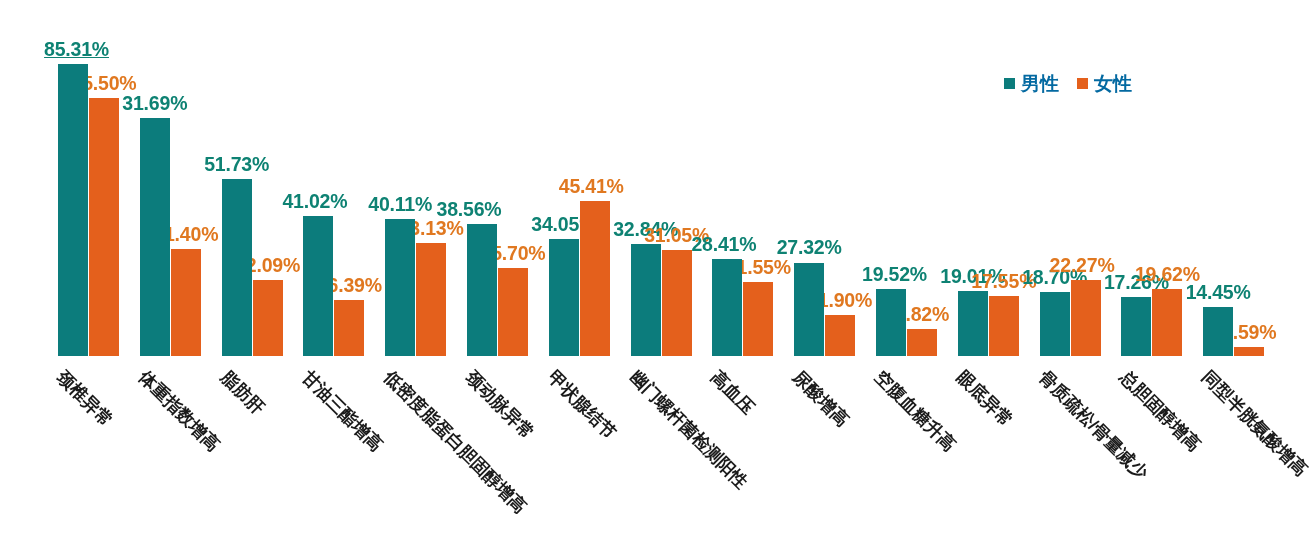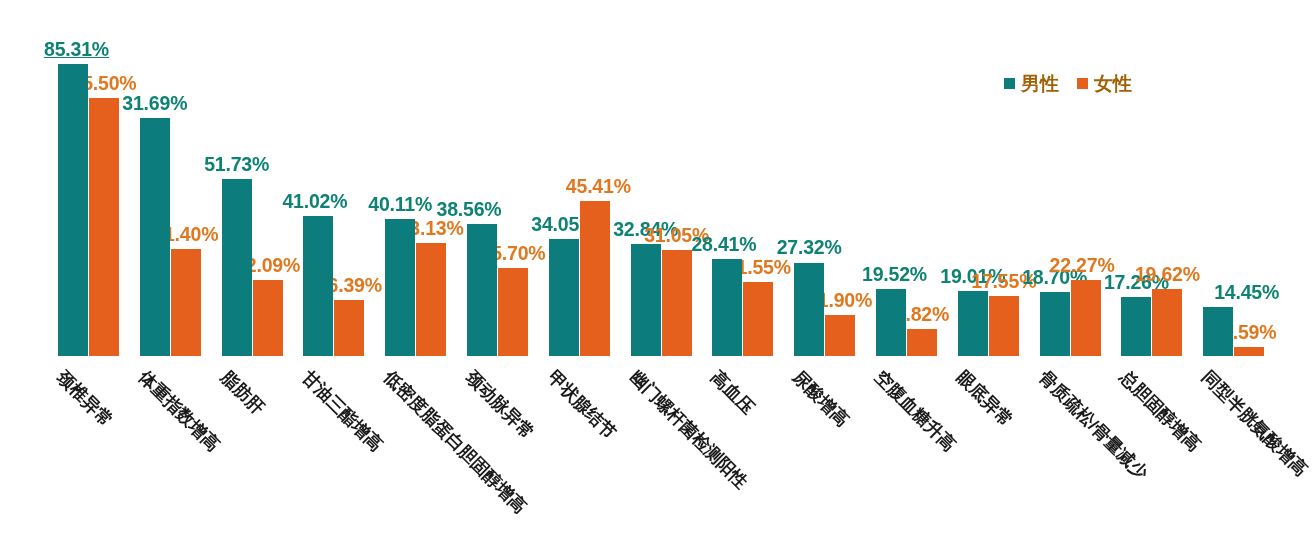--- a/index.html
+++ b/index.html
@@ -37,21 +37,21 @@
   }
   .legend-swatch {
     width: 11px;
     height: 11px;
     display: inline-block;
     flex: 0 0 auto;
   }
   .legend-label {
     font-size: 19px;
     font-weight: bold;
-    color: #a16207;
+    color: #0369a1;
     line-height: 1;
   }
   
   .plot {
     position: absolute;
     left: 0;
     top: 0;
     width: 1312px;
     height: 356px;
   }
@@ -146,21 +146,21 @@
         <div class="bar male" style="height: 137.289px; background: rgb(12, 124, 124);"></div>
         <div class="bar female" style="height: 113.398px; background: rgb(228, 96, 28);"></div>
       </div>
       <div class="vlabel male" style="left: 433px; top: 200.016px; width: 72px; text-align: center;">38.56%</div>
       <div class="vlabel female" style="left: 477px; top: 244.034px; width: 72px; text-align: center;">25.70%</div>
       <div class="group" style="left: 467px; width: 61px;">
         <div class="bar male" style="height: 131.984px; background: rgb(12, 124, 124);"></div>
         <div class="bar female" style="height: 87.9662px; background: rgb(228, 96, 28);"></div>
       </div>
       <div class="vlabel male" style="left: 527.8px; top: 215.453px; width: 72px; text-align: center;">34.05%</div>
-      <div class="vlabel female" style="left: 558.8px; top: 176.57px; width: 72px; text-align: right;">45.41%</div>
+      <div class="vlabel female" style="left: 558.8px; top: 176.57px; width: 72px; text-align: left;">45.41%</div>
       <div class="group" style="left: 548.8px; width: 61px;">
         <div class="bar male" style="height: 116.547px; background: rgb(12, 124, 124);"></div>
         <div class="bar female" style="height: 155.43px; background: rgb(228, 96, 28);"></div>
       </div>
       <div class="vlabel male" style="left: 609.6px; top: 219.595px; width: 72px; text-align: center;">32.84%</div>
       <div class="vlabel female" style="left: 640.6px; top: 225.722px; width: 72px; text-align: center;">31.05%</div>
       <div class="group" style="left: 630.6px; width: 61px;">
         <div class="bar male" style="height: 112.405px; background: rgb(12, 124, 124);"></div>
         <div class="bar female" style="height: 106.278px; background: rgb(228, 96, 28);"></div>
       </div>
@@ -193,21 +193,21 @@
       <div class="group" style="left: 1039.6px; width: 61px;">
         <div class="bar male" style="height: 64.0066px; background: rgb(12, 124, 124);"></div>
         <div class="bar female" style="height: 76.226px; background: rgb(228, 96, 28);"></div>
       </div>
       <div class="vlabel male" style="left: 1100.4px; top: 272.922px; width: 72px; text-align: center;">17.26%</div>
       <div class="vlabel female" style="left: 1131.4px; top: 264.844px; width: 72px; text-align: center;">19.62%</div>
       <div class="group" style="left: 1121.4px; width: 61px;">
         <div class="bar male" style="height: 59.0777px; background: rgb(12, 124, 124);"></div>
         <div class="bar female" style="height: 67.1556px; background: rgb(228, 96, 28);"></div>
       </div>
-      <div class="vlabel male" style="left: 1182.2px; top: 282.54px; width: 72px;  padding-left: 32px;">14.45%</div>
+      <div class="vlabel male" style="left: 1182.2px; top: 282.54px; width: 72px; text-align: center;">14.45%</div>
       <div class="vlabel female" style="left: 1213.2px; top: 323.135px; width: 72px; text-align: center;">2.59%</div>
       <div class="group" style="left: 1203.2px; width: 61px;">
         <div class="bar male" style="height: 49.4596px; background: rgb(12, 124, 124);"></div>
         <div class="bar female" style="height: 8.86508px; background: rgb(228, 96, 28);"></div>
       </div>
     </div>
 
   <div class="cats">
       <div class="cat" style="left: 66px; top: 12px;">颈椎异常</div>
       <div class="cat" style="left: 147.8px; top: 12px;">体重指数增高</div>

